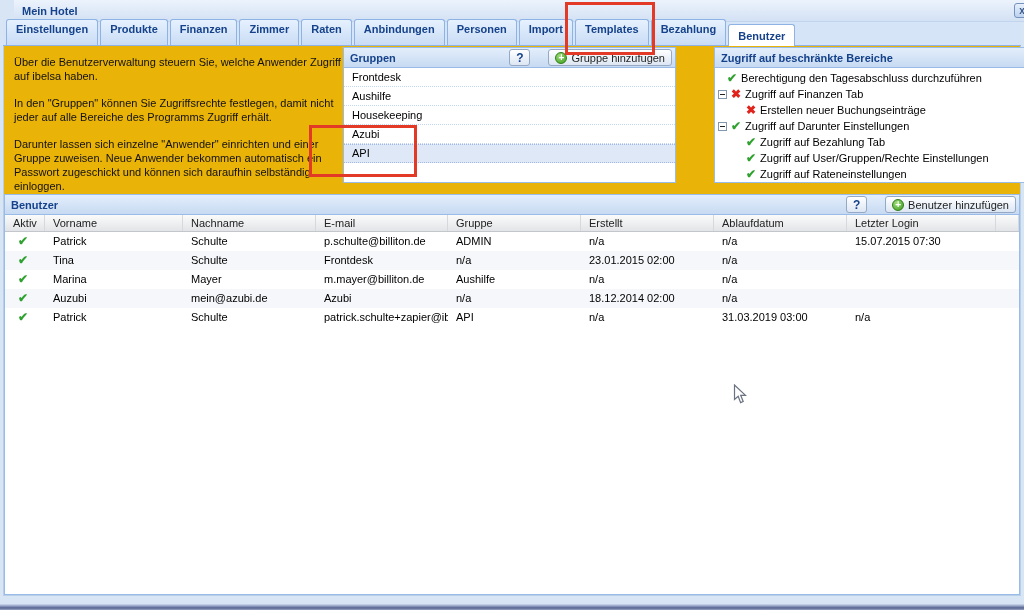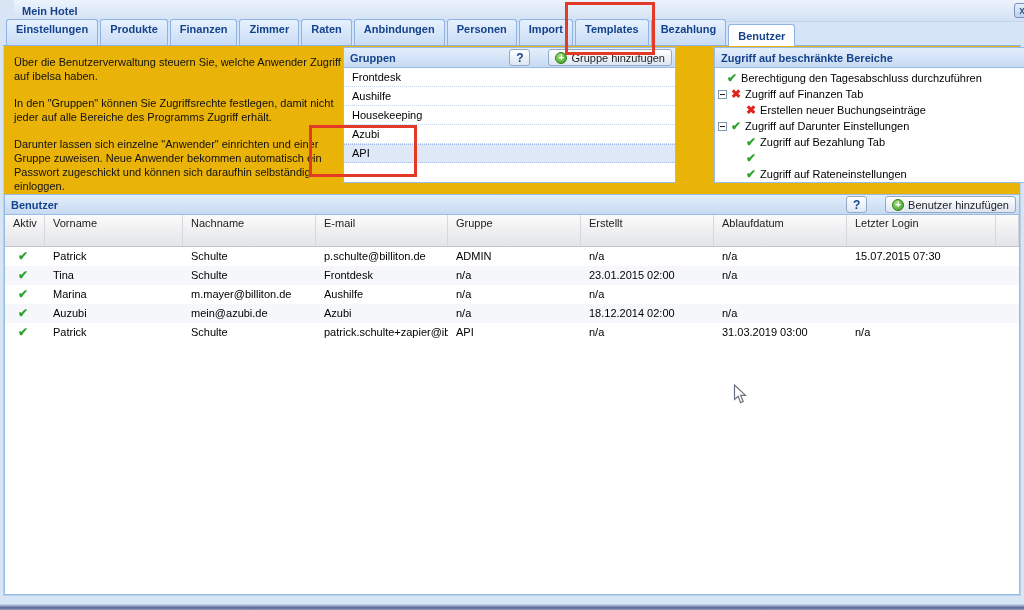--- a/index.html
+++ b/index.html
@@ -77,21 +77,21 @@
   .sb-up{ top:0; } .sb-down{ bottom:0; }
   .sb-thumb{ position:absolute; left:1px; right:2px; top:8px; height:70px;
     border:1px solid #96a3bd; border-radius:2px;
     background:linear-gradient(90deg,#ffffff,#dde2ea); cursor:pointer;}
   .sb-thumb::after{ content:""; position:absolute; left:3px; right:3px; top:29px; height:8px;
     background:repeating-linear-gradient(#8d99b1 0 1px, transparent 1px 3px); }
 
   
   .users-panel{ left:0; right:0; top:148px; bottom:0; }
   .grid-header{ display:grid; grid-template-columns:40px 138px 133px 132px 133px 133px 133px 149px 1fr;
-    height:32px; background:linear-gradient(#fbfbfb,#e3e4e7); border-bottom:1px solid #c3c6cb; }
+    height:17px; background:linear-gradient(#fbfbfb,#e3e4e7); border-bottom:1px solid #c3c6cb; }
   .grid-header .hcell{ line-height:16px; padding-left:8px; border-right:1px solid #d6d8db;
     color:#222; white-space:nowrap; overflow:hidden; cursor:pointer;}
   .grid-row{ display:grid; grid-template-columns:40px 138px 133px 132px 133px 133px 133px 149px 1fr;
     height:19px; cursor:pointer;}
   .grid-row.alt{ background:#f5f7fa; }
   .grid-row .cell{ line-height:19px; padding-left:8px; white-space:nowrap; overflow:hidden;}
   .grid-row .cell-aktiv{ padding-left:13px; }
 
   
   .anno{ position:absolute; border:3px solid #e23a27; z-index:50; pointer-events:none; }
@@ -170,20 +170,21 @@
         <span class="expander"></span>
         <span class="check-icon">✔</span>
         <span>Zugriff auf Darunter Einstellungen</span>
       </div>
       <div class="tree-row ind2">
         <span class="check-icon">✔</span>
         <span>Zugriff auf Bezahlung Tab</span>
       </div>
       <div class="tree-row ind2">
         <span class="check-icon">✔</span>
+        <span>Zugriff auf User/Gruppen/Rechte Einstellungen</span>
       </div>
       <div class="tree-row ind2">
         <span class="check-icon">✔</span>
         <span>Zugriff auf Rateneinstellungen</span>
       </div>
 
     </div>
     <div class="scrollbar">
       <div class="sb-arrow sb-up">▲</div>
       <div class="sb-thumb"></div>
@@ -231,20 +232,21 @@
         <div class="cell">Schulte</div>
         <div class="cell">Frontdesk</div>
         <div class="cell">n/a</div>
         <div class="cell">23.01.2015 02:00</div>
         <div class="cell">n/a</div>
         <div class="cell"></div>
       </div>
       <div class="grid-row">
         <div class="cell cell-aktiv"><span class="check-icon">✔</span></div>
         <div class="cell">Marina</div>
+        <div class="cell">Mayer</div>
         <div class="cell">m.mayer@billiton.de</div>
         <div class="cell">Aushilfe</div>
         <div class="cell">n/a</div>
         <div class="cell">n/a</div>
         <div class="cell"></div>
       </div>
       <div class="grid-row alt">
         <div class="cell cell-aktiv"><span class="check-icon">✔</span></div>
         <div class="cell">Auzubi</div>
         <div class="cell">mein@azubi.de</div>

